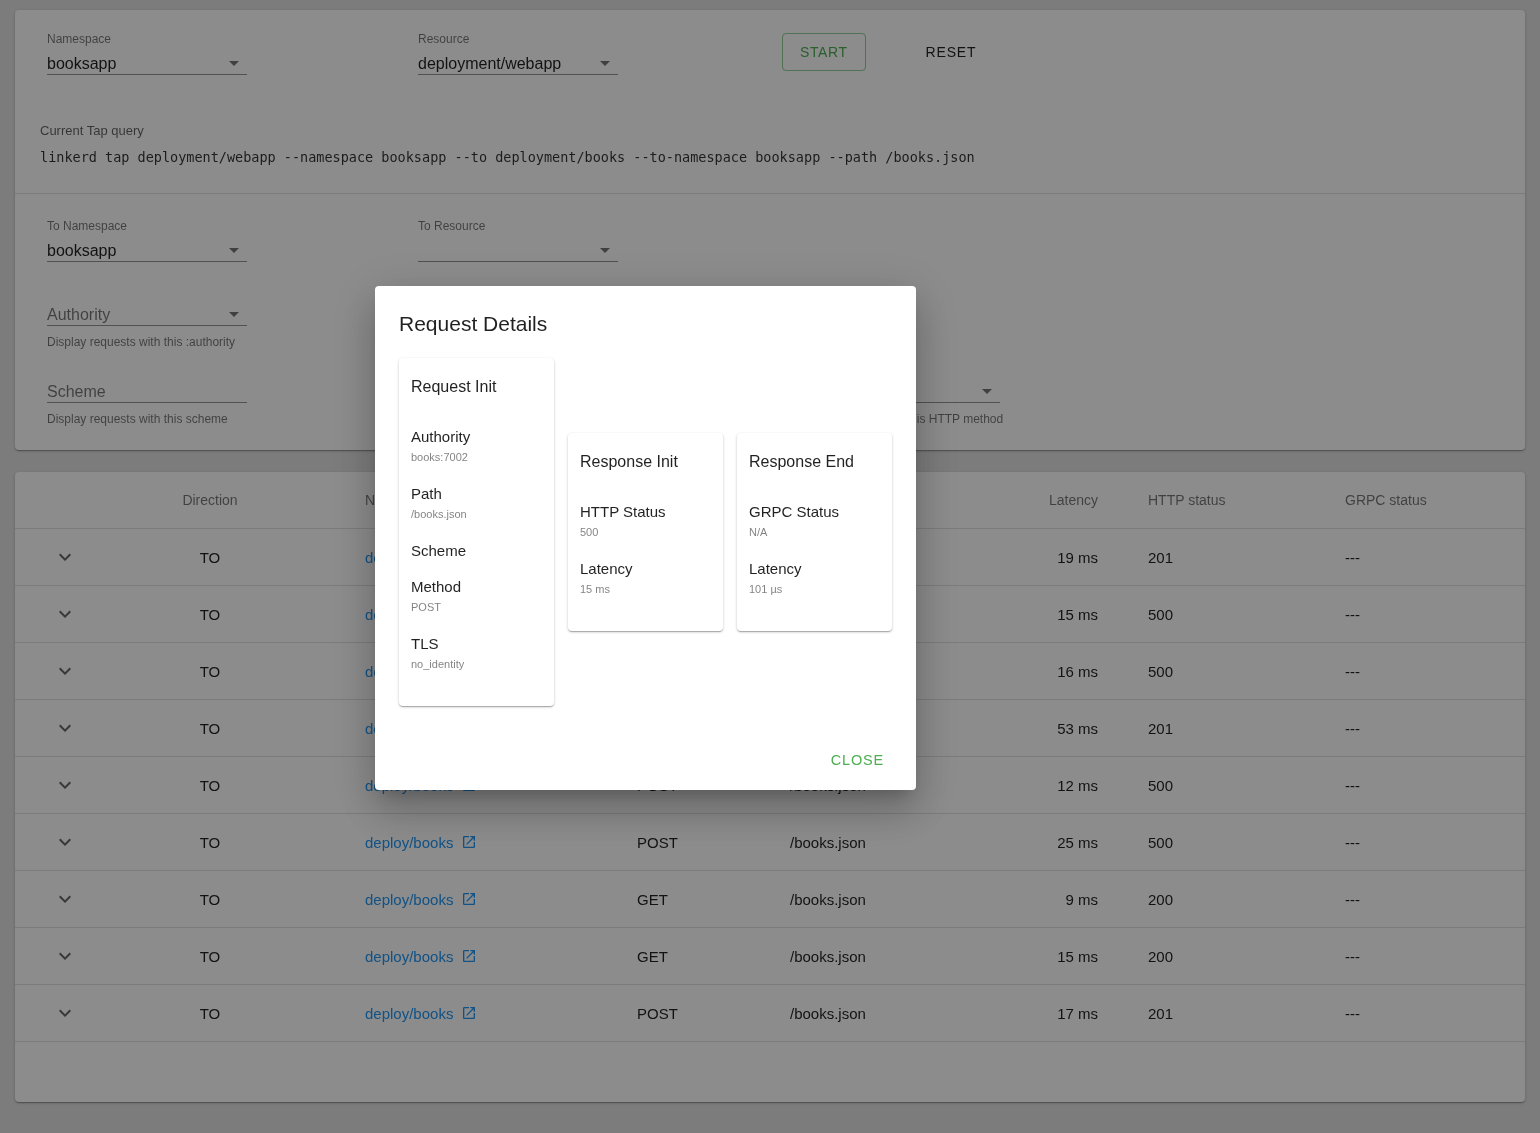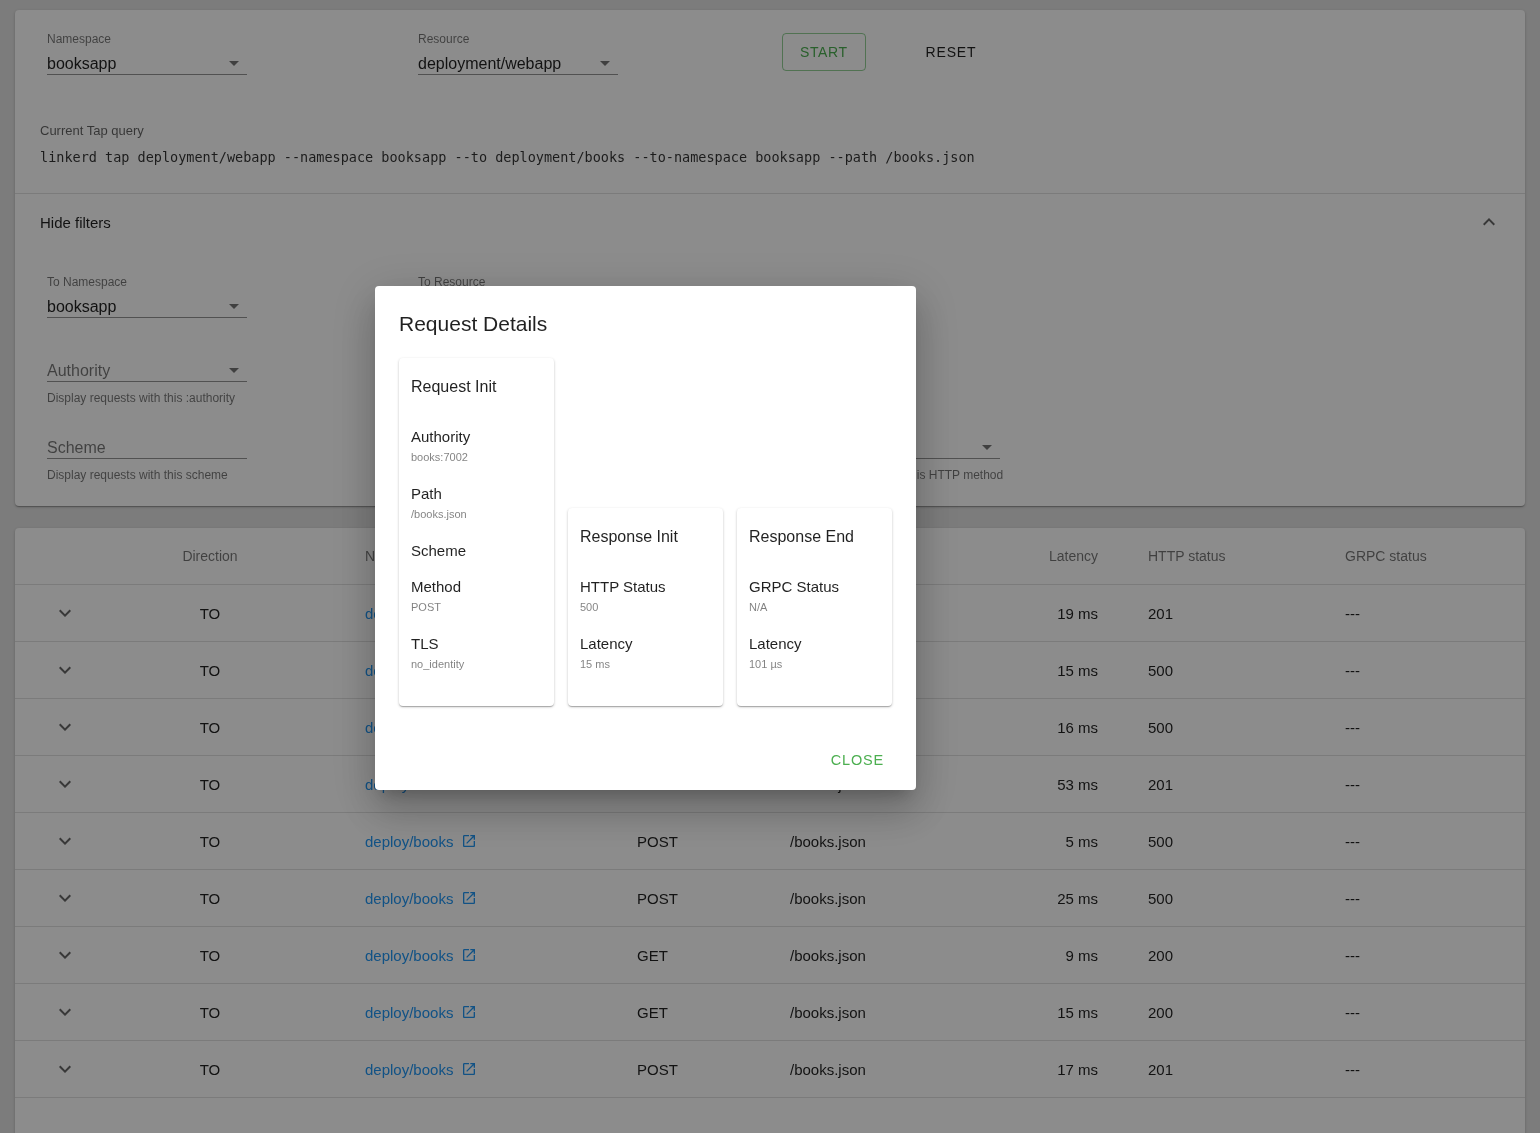--- a/index.html
+++ b/index.html
@@ -88,21 +88,21 @@
   
   .backdrop { position: fixed; inset: 0; background: rgba(0,0,0,0.45); z-index: 10; }
   .modal {
     position: fixed; left: 375px; top: 286px; width: 541px; height: 504px;
     background: #fff; border-radius: 4px; z-index: 20;
     box-shadow: 0 11px 15px -7px rgba(0,0,0,0.2), 0 24px 38px 3px rgba(0,0,0,0.14), 0 9px 46px 8px rgba(0,0,0,0.12);
     display: flex; flex-direction: column;
     padding: 26px 24px 14px;
   }
   .modal h2 { font-size: 21px; font-weight: 500; color: rgba(0,0,0,0.87); margin-bottom: 22px; }
-  .cards-row { display: flex; justify-content: space-between; align-items: flex-end; }
+  .cards-row { display: flex; justify-content: space-between; align-items: center; }
   .detail-card {
     width: 155px; background: #fff; border-radius: 4px;
     box-shadow: 0 1px 3px rgba(0,0,0,0.2), 0 1px 1px rgba(0,0,0,0.14), 0 2px 1px -1px rgba(0,0,0,0.12);
     padding: 20px 12px 16px;
   }
   .detail-card h3 { font-size: 16px; font-weight: 400; color: rgba(0,0,0,0.87); margin-bottom: 30px; }
   .pair { margin-bottom: 15px; }
   .pair .pair-label { font-size: 15px; color: rgba(0,0,0,0.87); line-height: 21px; }
   .pair .pair-value { font-size: 11px; color: rgba(0,0,0,0.5); line-height: 21px; }
   .modal-actions { margin-top: auto; display: flex; justify-content: flex-end; }
@@ -137,26 +137,20 @@
     </div>
   </div>
 
   <div class="tapquery">
     <div class="tq-label">Current Tap query</div>
     <div class="tq-cmd">linkerd tap deployment/webapp --namespace booksapp --to deployment/books --to-namespace booksapp --path /books.json</div>
   </div>
 
   <div class="divider"></div>
 
-  <div class="filters-toggle">
-    <span class="ft-label">Hide filters</span>
-    <svg class="icon24" viewBox="0 0 24 24">
-      <path d="M12 8l-6 6 1.41 1.41L12 10.83l4.59 4.58L18 14l-6-6z"></path>
-    </svg>
-  </div>
 
   <div class="frow frow-a">
     <div class="field">
       <div class="flabel">To Namespace</div>
       <div class="fvalue funderline">
         <span>booksapp</span>
         <span class="sel-arrow"></span>
       </div>
     </div>
     <div class="field gap-resource">
@@ -315,21 +309,21 @@
     <div class="cell c-name">
       <a class="rlink">
         <span>deploy/books</span>
         <svg class="ext-icon" viewBox="0 0 24 24">
           <path d="M19 19H5V5h7V3H5c-1.11 0-2 .9-2 2v14c0 1.1.89 2 2 2h14c1.1 0 2-.9 2-2v-7h-2v7zM14 3v2h3.59l-9.83 9.83 1.41 1.41L19 6.41V10h2V3h-7z"></path>
         </svg>
       </a>
     </div>
     <div class="cell c-method"><span>POST</span></div>
     <div class="cell c-path"><span>/books.json</span></div>
-    <div class="cell c-lat"><span>5 ms</span></div>
+    <div class="cell c-lat"><span>12 ms</span></div>
     <div class="cell c-http"><span>500</span></div>
     <div class="cell c-grpc"><span>---</span></div>
   </div>
 
   <div class="trow">
     <div class="cell c-chev">
       <span class="rowchev">
         <svg class="icon24" viewBox="0 0 24 24">
               <path d="M16.59 8.59 12 13.17 7.41 8.59 6 10l6 6 6-6z"></path>
             </svg>

